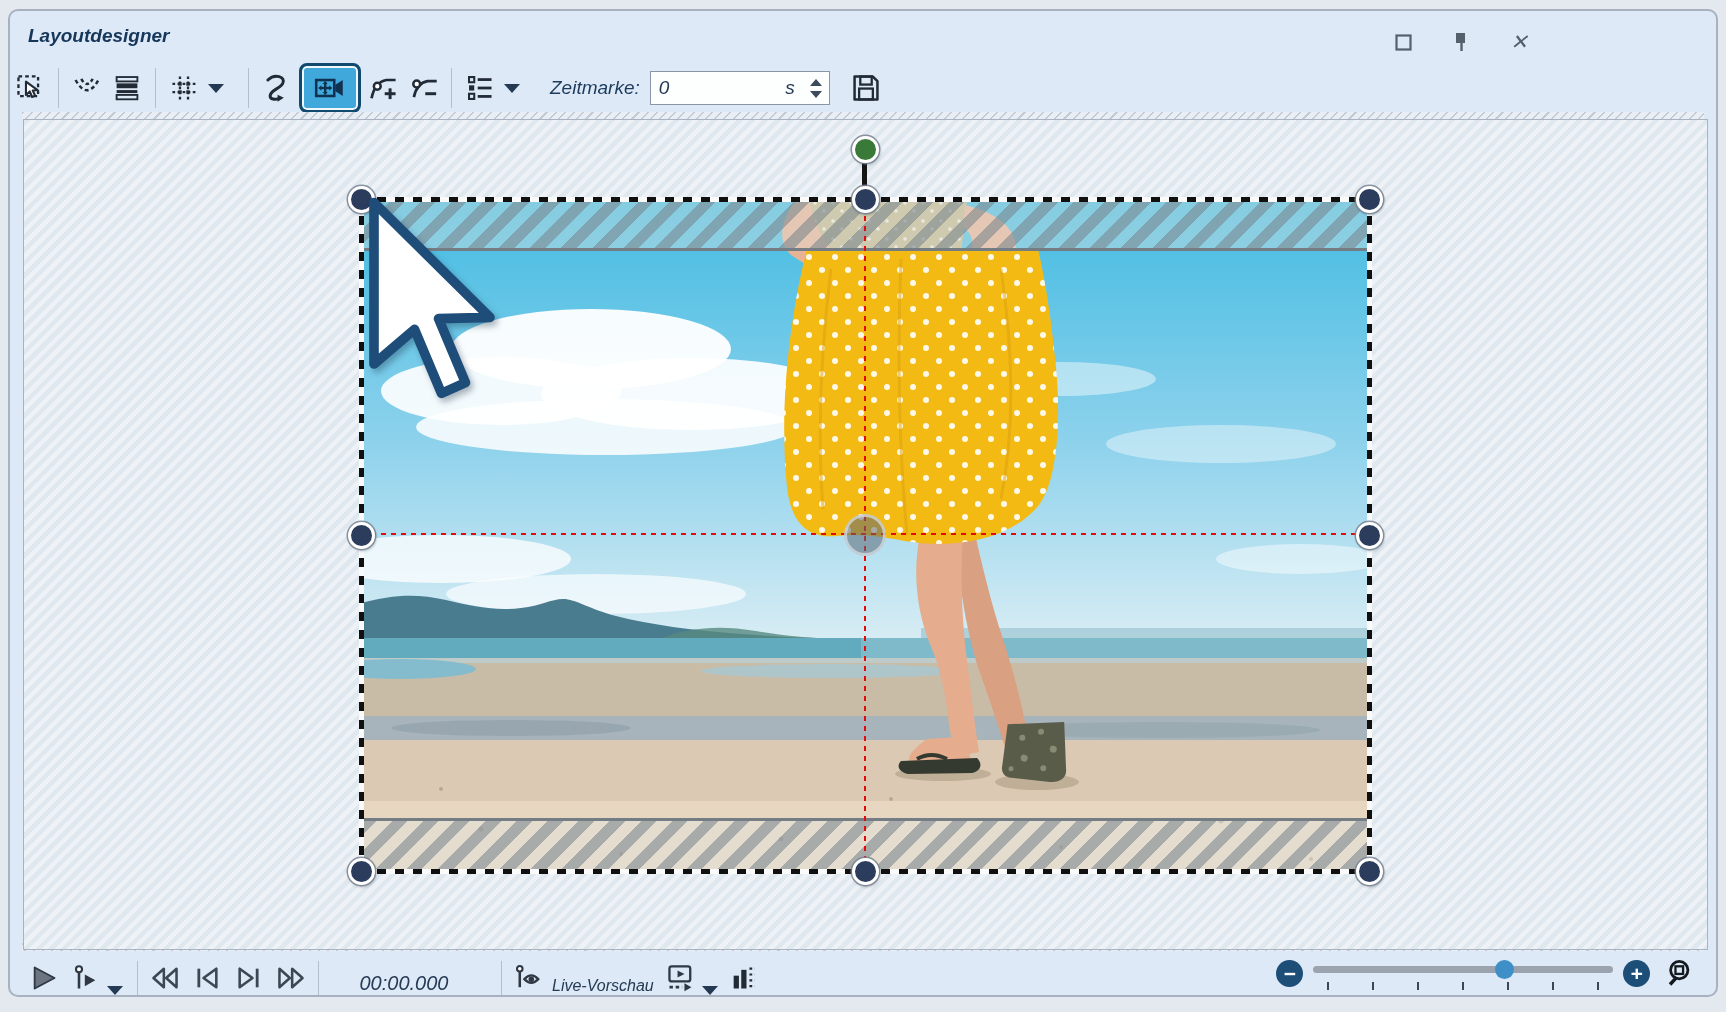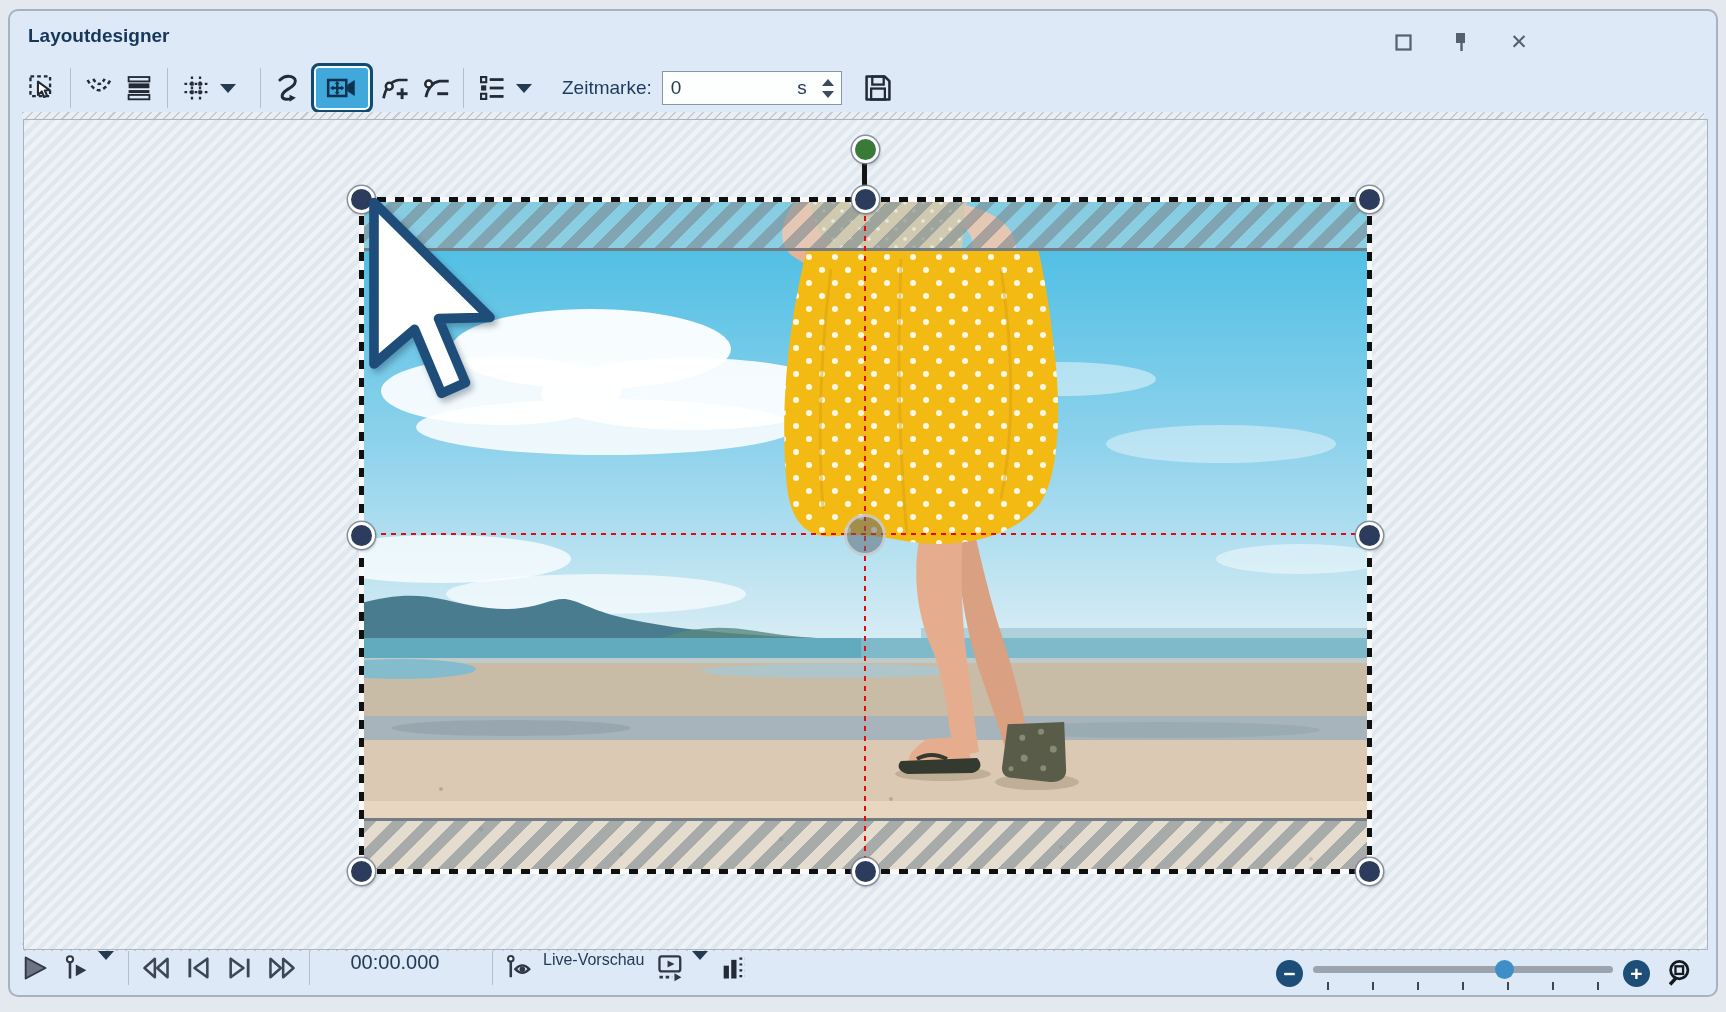--- a/index.html
+++ b/index.html
@@ -1,32 +1,32 @@
 <!DOCTYPE html>
 <html><head>
 <meta charset="utf-8">
 <style>
   * { margin:0; padding:0; box-sizing:border-box; }
   html,body { width:1726px; height:1012px; overflow:hidden;
     font-family:"Liberation Sans", sans-serif; background:#e4e9f0; }
 
   
   .window { position:absolute; left:8px; top:9px; width:1710px; height:988px;
-    background:#dde9f6; border:2px solid #a7b1c0; border-radius:10px; }
+    background:#dde9f6; border:2px solid #a7b1c0; border-radius:10px;font-style:italic; }
 
   .titlebar { position:absolute; left:0; top:0; right:0; height:48px; }
   .title { position:absolute; left:18px; top:14px; font-size:19px; font-weight:bold; color:#16365a; }
   .winctl { position:absolute; top:18px; width:26px; height:26px; display:flex;
     align-items:center; justify-content:center; color:#565f6c; cursor:default; }
   .winctl svg { display:block; }
   #ctl-max { left:1380px; } #ctl-pin { left:1438px; } #ctl-close { left:1496px; font-size:21px; }
 
   
   .toolbar { position:absolute; left:0; top:50px; right:0; height:54px;
-    display:flex; align-items:center; padding-left:12px; }
+    display:flex; align-items:center; padding-left:0; }
   .tbtn { width:40px; height:42px; display:flex; align-items:center; justify-content:center;
     border-radius:5px; }
   .tbtn svg { display:block; }
   .tsep { width:1px; height:40px; background:#b4bfcc; margin:0 8px; }
   .caret { width:0; height:0; border-left:8px solid transparent; border-right:8px solid transparent;
     border-top:9px solid #233a52; margin:0 4px; }
   .tbtn-active { width:62px; height:50px; background:#41a8dc; border:3px solid #12496e;
     box-shadow: inset 0 0 0 2px #f2f7fb; border-radius:8px; margin:0 2px; }
   .zeit-label { font-size:19px; color:#1c3b5e; margin-left:26px; margin-right:10px; }
   .zeit-field { width:180px; height:34px; background:#fdfefe; border:1px solid #8795a6;
@@ -78,21 +78,21 @@
     margin-left:0; }
   .handle-center { position:absolute; left:504px; top:336px; width:42px; height:42px; margin-left:-21px;
     margin-top:-21px; border-radius:50%; background:rgba(95,105,118,.55);
     border:3px solid rgba(215,220,226,.75); z-index:4; }
 
   .cursor-arrow { position:absolute; left:-3px; top:-3px; z-index:7;
     filter:drop-shadow(3px 4px 3px rgba(25,45,70,.35)); }
 
   
   .bottombar { position:absolute; left:0; right:0; top:940px; height:44px;
-    display:flex; align-items:flex-start; padding-left:8px; }
+    display:flex; align-items:flex-end; padding-left:17px; }
   .bbtn { width:34px; height:34px; display:flex; align-items:center; justify-content:center; }
   .bsep { width:1px; height:34px; background:#b4bfcc; margin:0 10px; }
   .time { font-size:20px; color:#243a55; width:150px; text-align:center; }
   .live-label { font-size:16px; color:#243a55; margin:0 10px 0 6px; }
   .zoomgroup { position:absolute; right:18px; top:0; height:44px; display:flex; align-items:center; }
   .zcircle { width:27px; height:27px; border-radius:50%; background:#1d4e78; color:#fff;
     display:flex; align-items:center; justify-content:center; font-size:21px; font-weight:bold;
     line-height:1; }
   .slider { position:relative; width:300px; height:30px; margin:0 10px; }
   .slider-track { position:absolute; left:0; right:0; top:8px; height:7px; border-radius:4px; background:#9ba4ae; }

